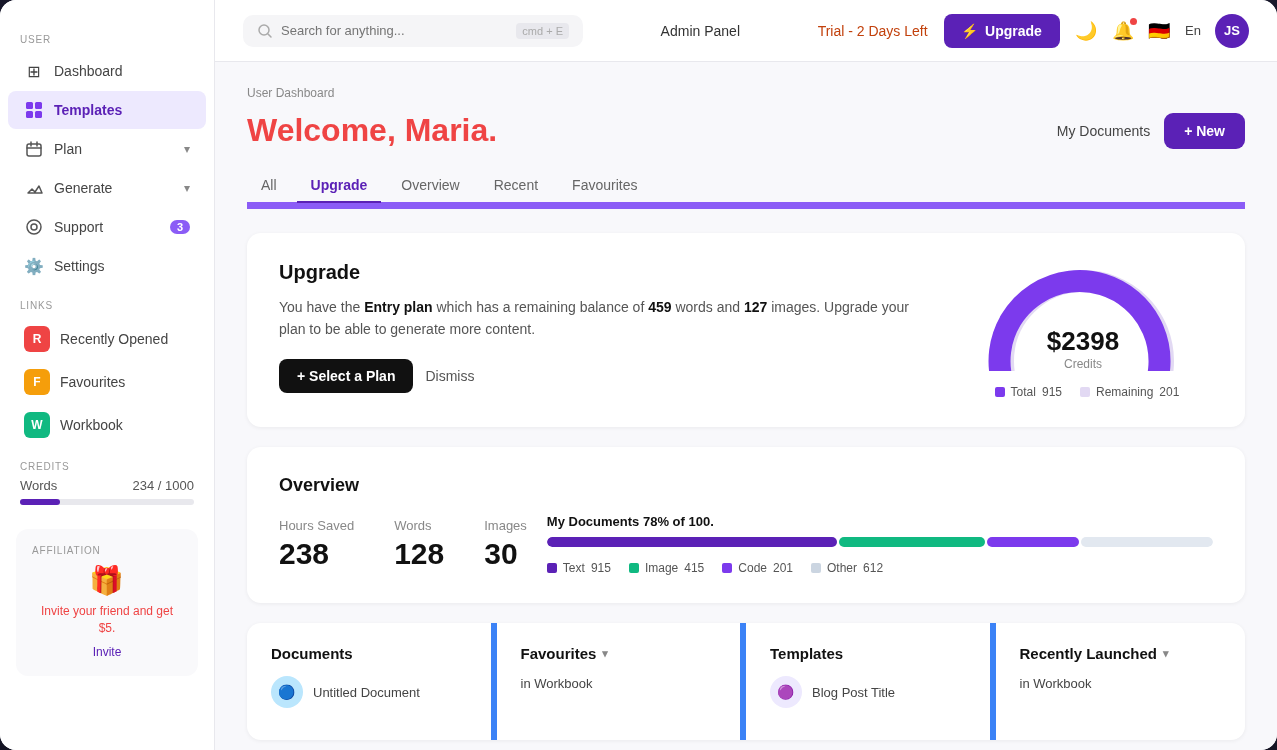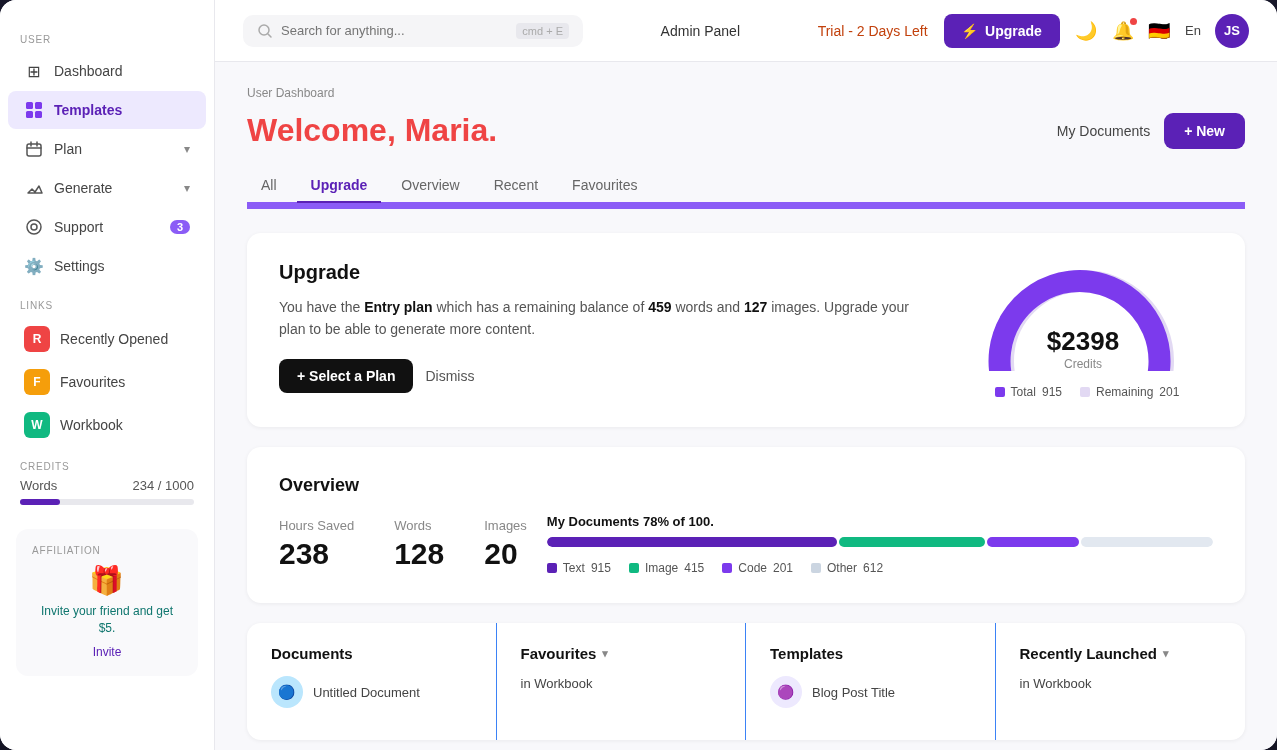--- a/index.html
+++ b/index.html
@@ -14,21 +14,21 @@
     .sidebar-item .chevron { margin-left: auto; font-size: 12px; color: #888; }
     .sidebar-item .badge { margin-left: auto; background: #8b5cf6; color: #fff; border-radius: 99px; font-size: 11px; font-weight: 600; padding: 1px 7px; }
     .sidebar-link-item { display: flex; align-items: center; gap: 10px; padding: 8px 16px; cursor: pointer; font-size: 14px; color: #444; margin: 1px 8px; border-radius: 8px; }
     .sidebar-link-avatar { width: 26px; height: 26px; border-radius: 6px; display: flex; align-items: center; justify-content: center; font-size: 12px; font-weight: 700; color: #fff; }
     .sidebar-credits { padding: 14px 20px; }
     .credits-row { display: flex; justify-content: space-between; font-size: 13px; color: #555; margin-bottom: 6px; }
     .credits-bar-bg { background: #e8e8ed; border-radius: 99px; height: 6px; }
     .credits-bar-fill { background: #5b21b6; border-radius: 99px; height: 6px; }
     .affiliation-box { margin: 10px 16px 0; background: #f9f9fb; border-radius: 12px; padding: 16px; text-align: center; }
     .affiliation-icon { font-size: 28px; margin-bottom: 6px; }
-    .affiliation-text { font-size: 12px; color: #0f766e; line-height: 1.4; }
+    .affiliation-text { font-size: 12px; color: #ef4444; line-height: 1.4; }
     .invite-btn { display: inline-block; margin-top: 8px; font-size: 12px; color: #5b21b6; cursor: pointer; font-weight: 500; }
     
     .main { flex: 1; display: flex; flex-direction: column; overflow: hidden; }
     
     .header { background: #fff; border-bottom: 1px solid #e8e8ed; padding: 0 28px; height: 62px; display: flex; align-items: center; gap: 16px; }
     .search-box { display: flex; align-items: center; gap: 8px; background: #f5f5f7; border-radius: 10px; padding: 8px 14px; flex: 0 0 340px; }
     .search-box input { border: none; background: transparent; outline: none; font-size: 13px; color: #555; flex: 1; }
     .search-shortcut { font-size: 11px; color: #aaa; background: #e8e8ed; border-radius: 4px; padding: 2px 6px; }
     .header-center { flex: 1; display: flex; justify-content: center; }
     .admin-panel-label { font-size: 14px; color: #333; font-weight: 500; }
@@ -84,21 +84,21 @@
     .overview-docs { flex: 1; }
     .docs-bar-label { font-size: 13px; color: #555; margin-bottom: 8px; }
     .docs-bar-label span { font-weight: 700; color: #111; }
     .stacked-bar { display: flex; height: 10px; border-radius: 99px; overflow: hidden; gap: 2px; margin-bottom: 14px; }
     .bar-segment { border-radius: 99px; }
     .bar-legend { display: flex; gap: 18px; flex-wrap: wrap; }
     .bar-legend-item { display: flex; align-items: center; gap: 6px; font-size: 12px; color: #555; }
     .bar-legend-dot { width: 10px; height: 10px; border-radius: 2px; }
     
     .bottom-section { display: grid; grid-template-columns: 1fr 1fr 1fr 1fr; gap: 0; background: #fff; border-radius: 14px; overflow: hidden; box-shadow: 0 1px 4px rgba(0,0,0,0.06); }
-    .bottom-col { padding: 22px 24px; border-right: 1px solid #3b82f6; }
+    .bottom-col { padding: 22px 24px; border-right: 6px solid #3b82f6; }
     .bottom-col:last-child { border-right: none; }
     .bottom-col-title { font-size: 15px; font-weight: 700; color: #111; margin-bottom: 14px; display: flex; align-items: center; gap: 6px; }
     .bottom-col-title .chevron { font-size: 11px; color: #888; }
     .doc-item { display: flex; align-items: center; gap: 10px; margin-bottom: 10px; }
     .doc-avatar { width: 32px; height: 32px; border-radius: 50%; display: flex; align-items: center; justify-content: center; font-size: 14px; }
     .doc-info { font-size: 13px; color: #444; }
   </style>
 </head>
 <body>
 
@@ -289,21 +289,21 @@
             <div class="stat-item">
               <div class="stat-label">Hours Saved</div>
               <div class="stat-value">238</div>
             </div>
             <div class="stat-item">
               <div class="stat-label">Words</div>
               <div class="stat-value">128</div>
             </div>
             <div class="stat-item">
               <div class="stat-label">Images</div>
-              <div class="stat-value">20</div>
+              <div class="stat-value">30</div>
             </div>
           </div>
           <div class="overview-docs">
             <div class="docs-bar-label">
               <span>My Documents</span>
               <span style="font-weight:700;color:#111"> 78%</span>
               <span>of 100.</span>
             </div>
             <div class="stacked-bar">
               <div class="bar-segment" style="width:44%;background:#5b21b6"></div>

